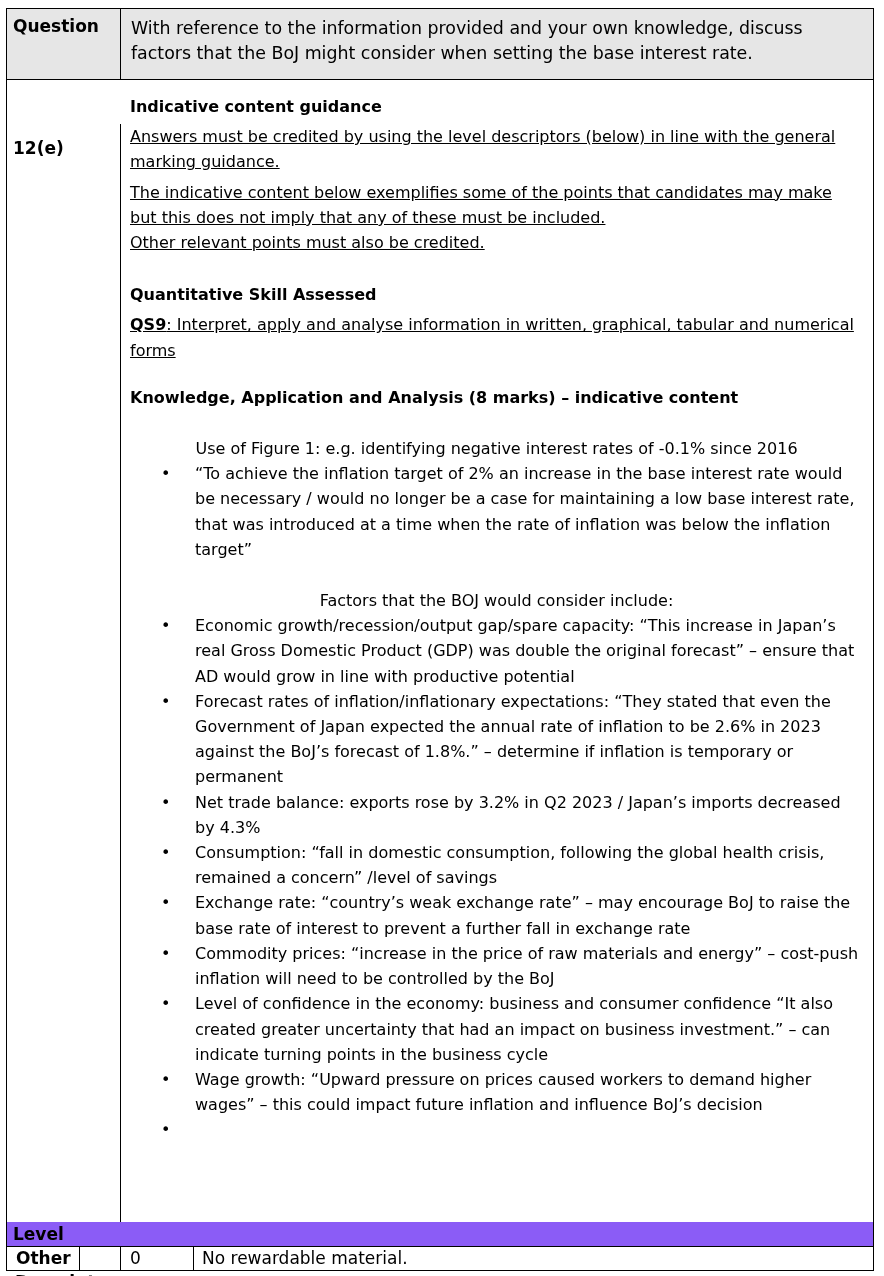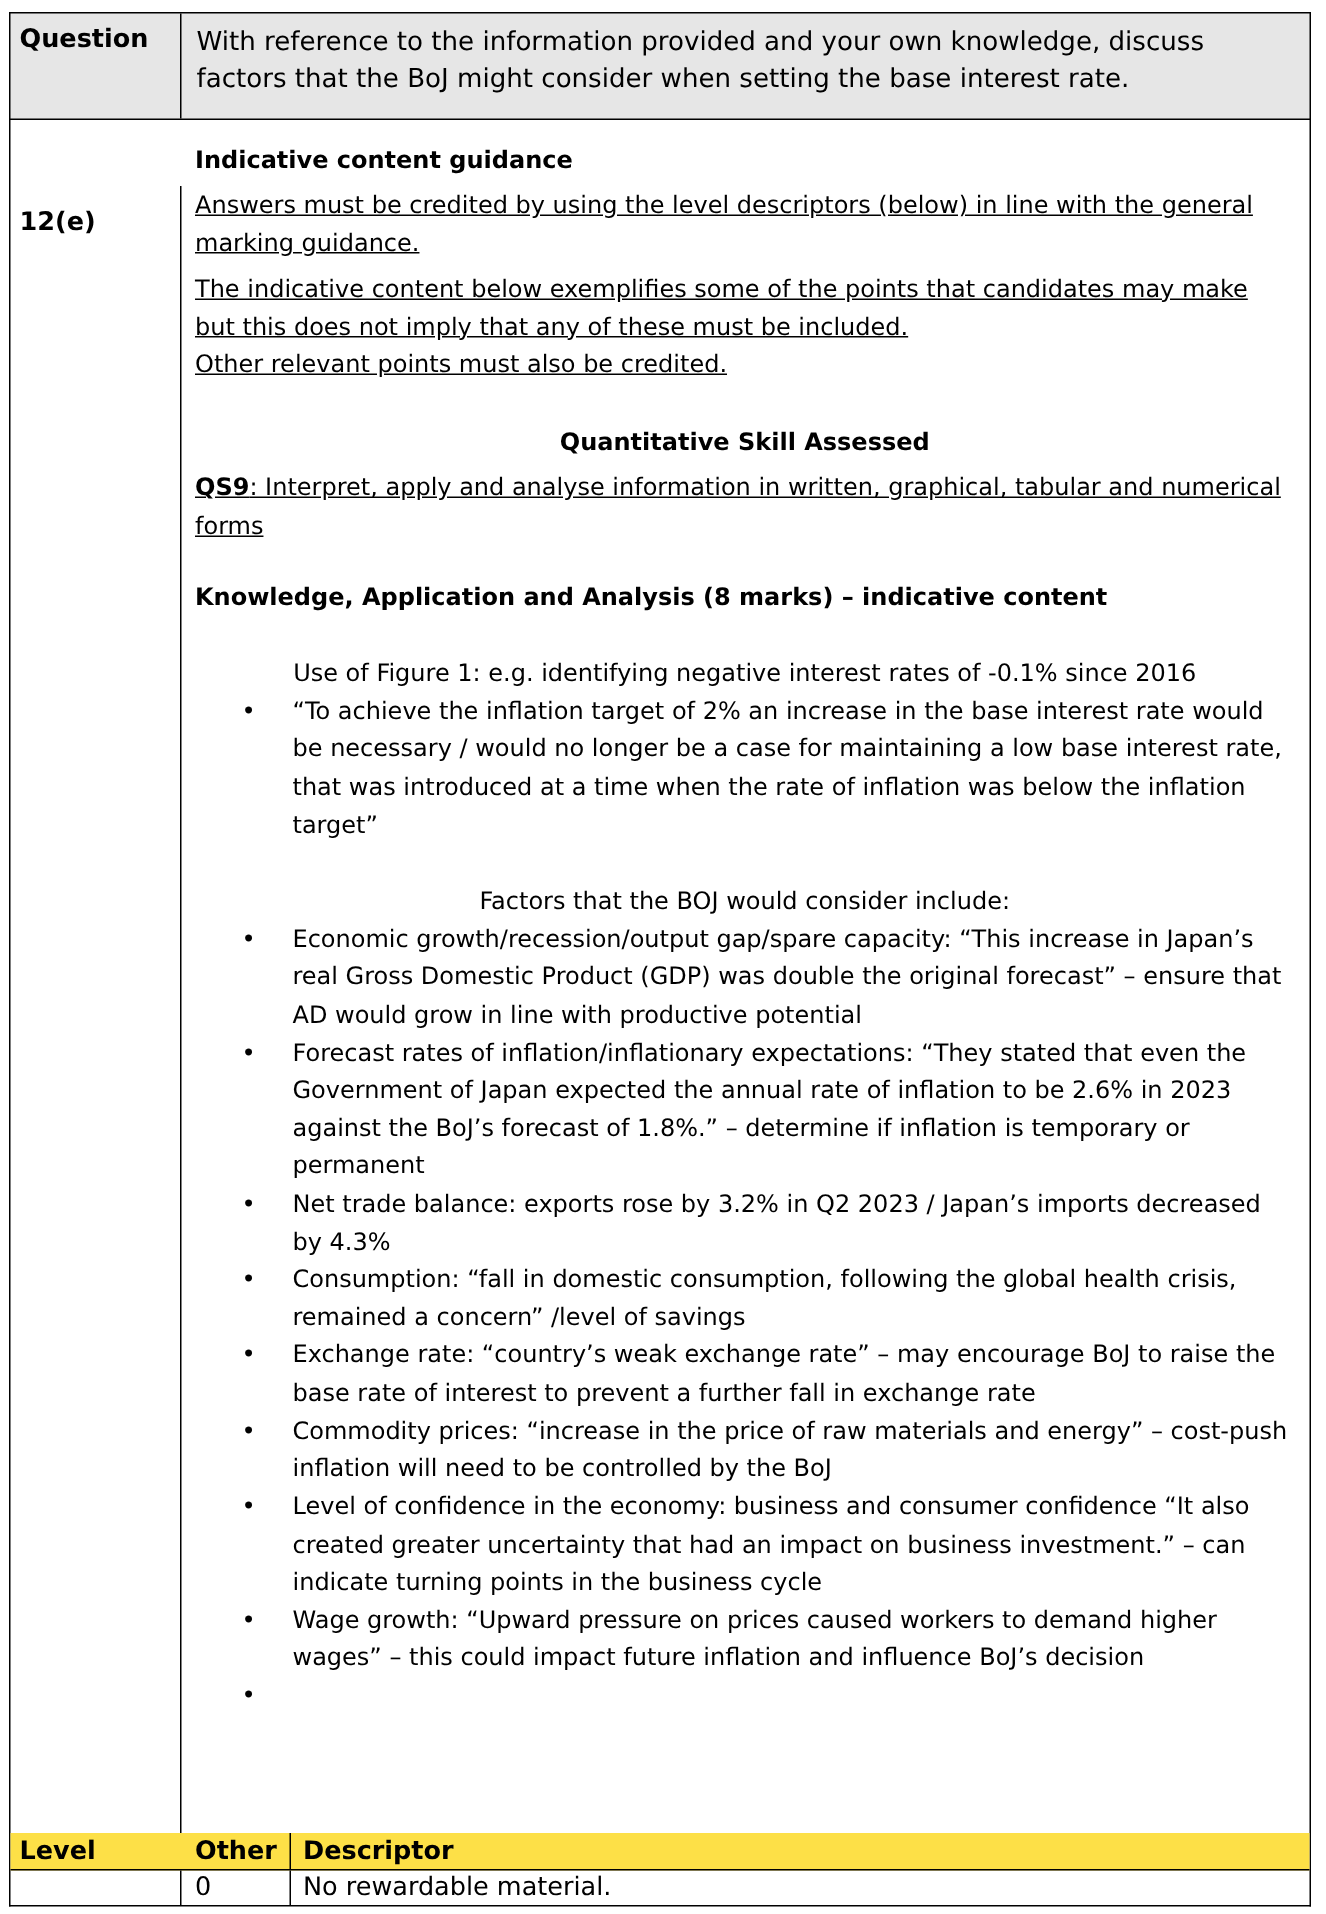--- a/index.html
+++ b/index.html
@@ -69,21 +69,21 @@
   .content p {
     margin: 0;
   }
   .h-bold {
     font-weight: bold;
     margin: 0;
   }
   .mt5 { margin-top: 5px !important; text-decoration: underline; }
   .mt22 { margin-top: 22px !important; }
   .mt26 { margin-top: 26px !important; text-align: center; }
-  .mt27 { margin-top: 27px !important; text-align: center; }
+  .mt27 { margin-top: 27px !important; }
   ul.bullets {
     list-style: none;
     margin: 0;
     padding: 0 0 0 65px;
   }
   ul.bullets li {
     position: relative;
   }
   ul.bullets li .dot {
     position: absolute;
@@ -91,26 +91,27 @@
     top: 0;
   }
   
   .level-table {
     border-left: 1.5px solid #000;
     border-right: 1.5px solid #000;
     border-bottom: 1.5px solid #000;
   }
   .lt-head {
     display: flex;
-    background: #fde047;
+    background: #8b5cf6;
     height: 24px;
     border-bottom: 1px solid #000;
     font-weight: bold;
     font-size: 17px;
     line-height: 24px;
+    flex-direction: column;
   }
   .lt-row {
     display: flex;
     height: 23px;
     font-size: 17px;
     line-height: 23px;
   }
   .c-level {
     width: 114px;
     box-sizing: border-box;

